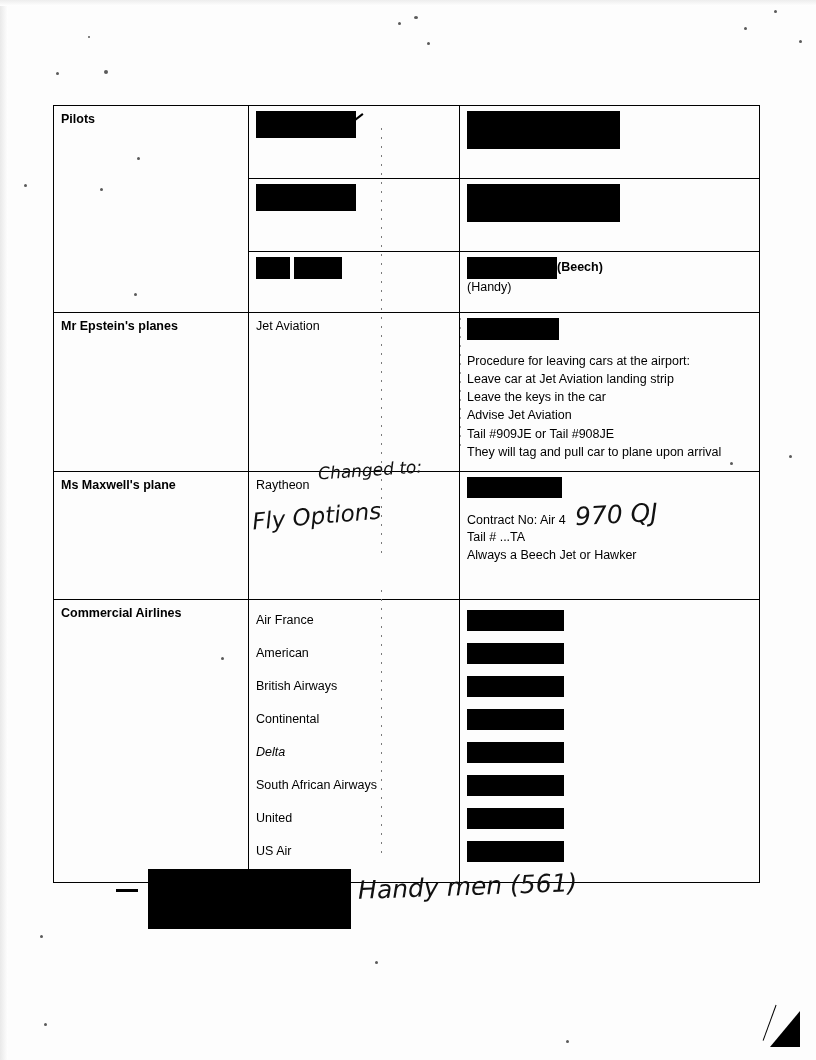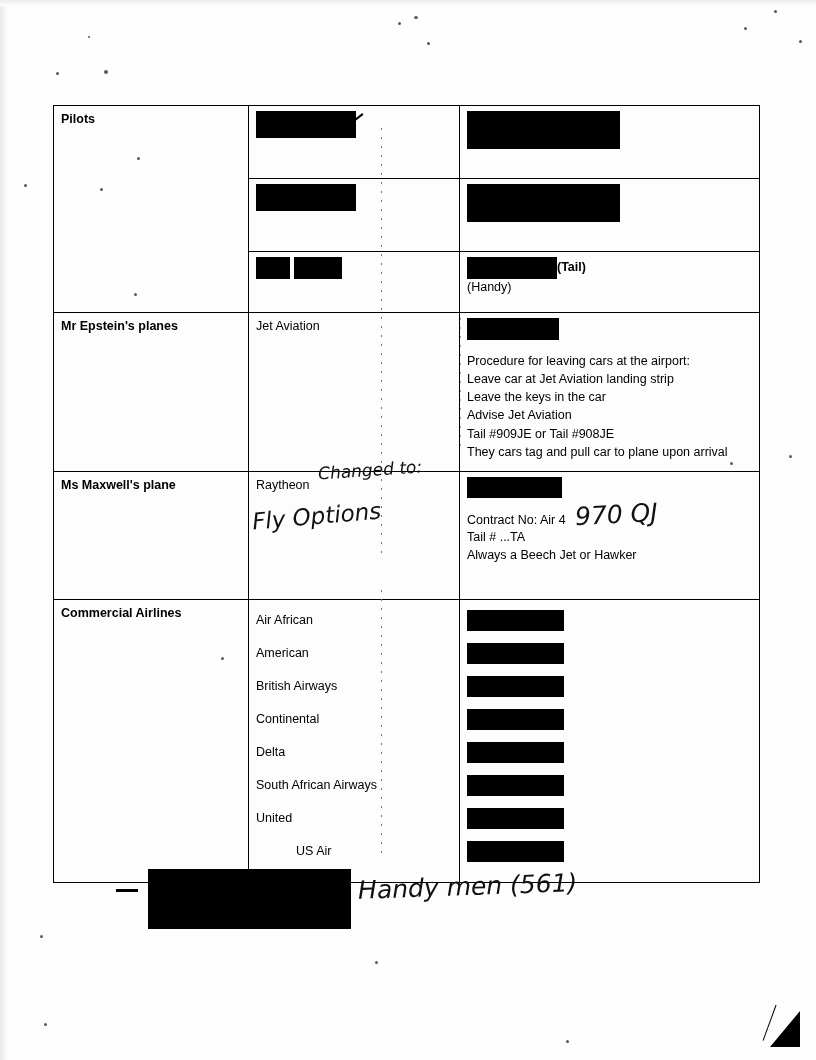--- a/index.html
+++ b/index.html
@@ -171,21 +171,21 @@
           <span class="redact" style="width:153px; height:38px;"></span>
         </td>
       </tr>
 
       <tr>
         <td style="height:50px;">
           <span class="redact" style="width:34px; height:22px;"></span><span style="display:inline-block;width:4px;"></span><span class="redact" style="width:48px; height:22px;"></span>
         </td>
         <td>
           <div>
-            <span class="redact" style="width:90px; height:22px;"></span><span class="bold">(Tail)</span>
+            <span class="redact" style="width:90px; height:22px;"></span><span class="bold">(Beech)</span>
           </div>
           <div>(Handy)</div>
         </td>
       </tr>
 
       <tr>
         <td style="height:148px;">
           <span class="rowlabel">Mr Epstein's planes</span>
         </td>
         <td>
@@ -194,21 +194,21 @@
         <td>
           <div>
             <span class="redact" style="width:92px; height:22px;"></span>
           </div>
           <div class="proc-list">
             <div>Procedure for leaving cars at the airport:</div>
             <div>Leave car at Jet Aviation landing strip</div>
             <div>Leave the keys in the car</div>
             <div>Advise Jet Aviation</div>
             <div>Tail #909JE  or  Tail #908JE</div>
-            <div>They cars tag and pull car to plane upon arrival</div>
+            <div>They will tag and pull car to plane upon arrival</div>
           </div>
         </td>
       </tr>
 
       <tr>
         <td style="height:117px;">
           <span class="rowlabel">Ms Maxwell's plane</span>
         </td>
         <td>
           <span class="cellnote">Raytheon</span>
@@ -221,28 +221,28 @@
           <div>Tail # ...TA</div>
           <div>Always a Beech Jet or Hawker</div>
         </td>
       </tr>
 
       <tr>
         <td style="height:272px;">
           <span class="rowlabel">Commercial Airlines</span>
         </td>
         <td style="padding-top:12px;">
-          <div style="height:33px;">Air African</div>
+          <div style="height:33px;">Air France</div>
           <div style="height:33px;">American</div>
           <div style="height:33px;">British Airways</div>
           <div style="height:33px;">Continental</div>
-          <div style="height:33px;">Delta</div>
+          <div style="height:33px;font-style:italic;">Delta</div>
           <div style="height:33px;">South African Airways</div>
           <div style="height:33px;">United</div>
-          <div style="height:33px;margin-left:40px;">US Air</div>
+          <div style="height:33px;">US Air</div>
         </td>
         <td style="padding-top:10px;">
           <div style="height:33px;"><span class="redact" style="width:97px;height:21px;"></span></div>
           <div style="height:33px;"><span class="redact" style="width:97px;height:21px;"></span></div>
           <div style="height:33px;"><span class="redact" style="width:97px;height:21px;"></span></div>
           <div style="height:33px;"><span class="redact" style="width:97px;height:21px;"></span></div>
           <div style="height:33px;"><span class="redact" style="width:97px;height:21px;"></span></div>
           <div style="height:33px;"><span class="redact" style="width:97px;height:21px;"></span></div>
           <div style="height:33px;"><span class="redact" style="width:97px;height:21px;"></span></div>
           <div style="height:33px;"><span class="redact" style="width:97px;height:21px;"></span></div>

